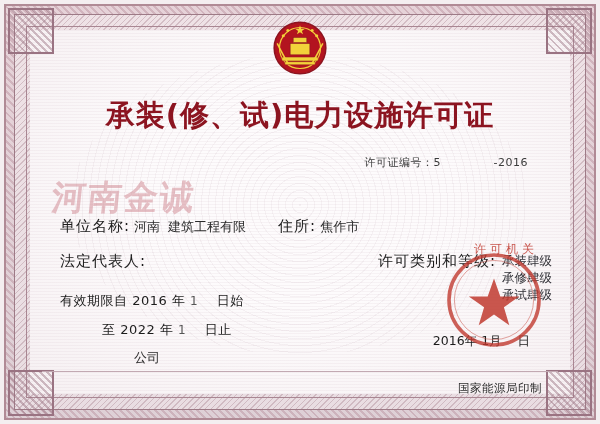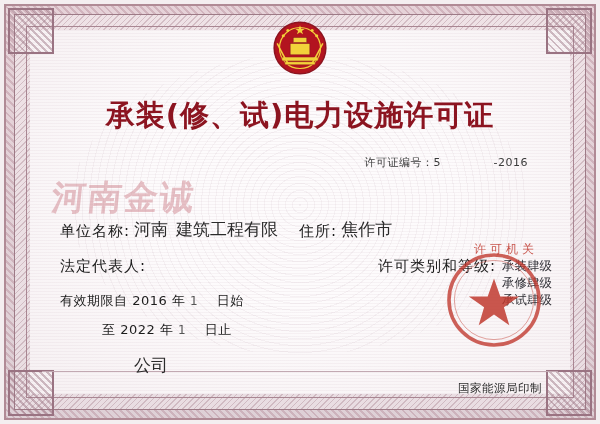--- a/index.html
+++ b/index.html
@@ -152,27 +152,27 @@
     margin-bottom: 16px;
   }
   .lbl {
     font-size: 15px;
     color: #1c1c1c;
     white-space: nowrap;
     letter-spacing: 1px;
   }
   .val {
     color: #2b2b2b;
-    font-size: 17px;
+    font-size: 13px;
     white-space: nowrap;
     padding: 0 4px;
     margin-top: 32px;
   }
   .grow { flex: 1 1 auto; }
-  .addr-block { margin-left: 17px; }
+  .addr-block { margin-left: 28px; }
 
   
   .cat-row {
     display: flex;
     align-items: flex-start;
     margin-bottom: 10px;
   }
   .cat-label { padding-top: 0px; }
   .cat-values {
     margin-left: 6px;
@@ -341,18 +341,24 @@
   </div>
 
   <div class="seal-text">许可机关</div>
 
   <svg class="seal" viewBox="0 0 120 120">
     <circle cx="60" cy="60" r="50" fill="none" stroke="#c0392f" stroke-width="4" opacity="0.8"></circle>
     <circle cx="60" cy="60" r="44" fill="none" stroke="#c0392f" stroke-width="1" opacity="0.5"></circle>
     <polygon points="60,36 67,56 88,56 71,68 77,88 60,76 43,88 49,68 32,56 53,56" fill="#c0392f" opacity="0.85"></polygon>
   </svg>
 
+  <div class="issue-date">
+    <span>2016</span><span>年</span>
+    <span>1</span><span>月</span>
+    &nbsp;&nbsp;
+    <span>日</span>
+  </div>
 
   <div class="bottom-rule"></div>
 
   <div class="footer">国家能源局印制</div>
 
 </div>
 
 </body></html>

